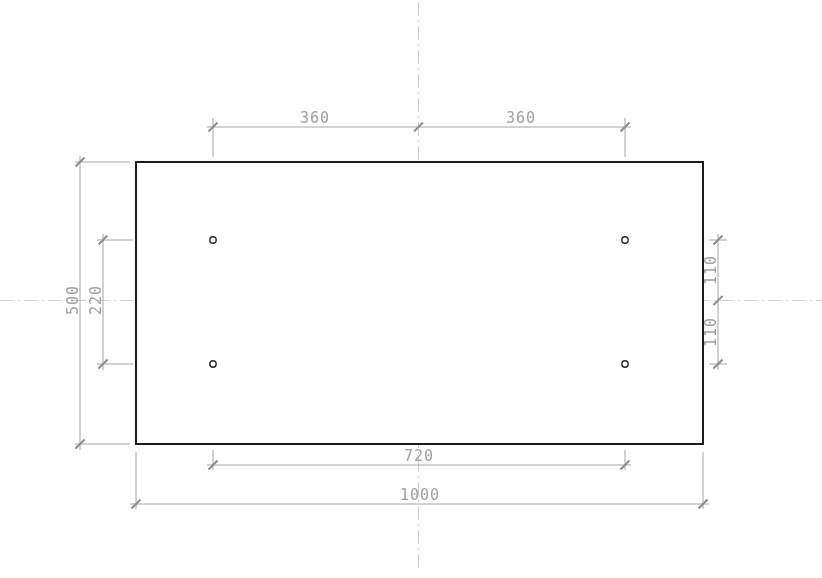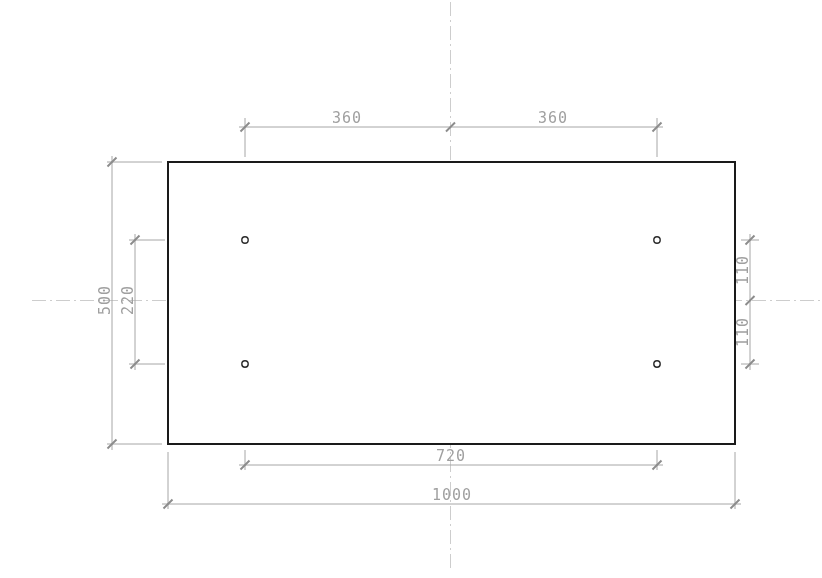--- a/index.html
+++ b/index.html
@@ -4,21 +4,21 @@
 <style>
   :root{
     --outline:#1a1a1a;
     --dimension-line:#a6a6a6;
     --tick:#8c8c8c;
     --text:#a0a0a0;
     --centerline:#cdcdcd;
     --background:#ffffff;
   }
   html,body{margin:0;padding:0;background:var(--background);}
-  .page{width:650px;height:578px;position:relative;background:var(--background);margin-left:32px;}
+  .page{width:650px;height:578px;position:relative;background:var(--background);}
   svg{display:block;}
   .part-outline{fill:#ffffff;stroke:var(--outline);stroke-width:2;}
   .hole{fill:#ffffff;stroke:#2a2a2a;stroke-width:1.4;}
   .centerline{stroke:var(--centerline);stroke-width:1;stroke-dasharray:14 4 2 4;fill:none;}
   .dimline{stroke:var(--dimension-line);stroke-width:1;fill:none;}
   .extline{stroke:var(--dimension-line);stroke-width:1;fill:none;}
   .tick{stroke:var(--tick);stroke-width:2;fill:none;}
   .dimtext{
     font-family:"DejaVu Sans Mono","Liberation Mono",monospace;
     font-size:15px;

